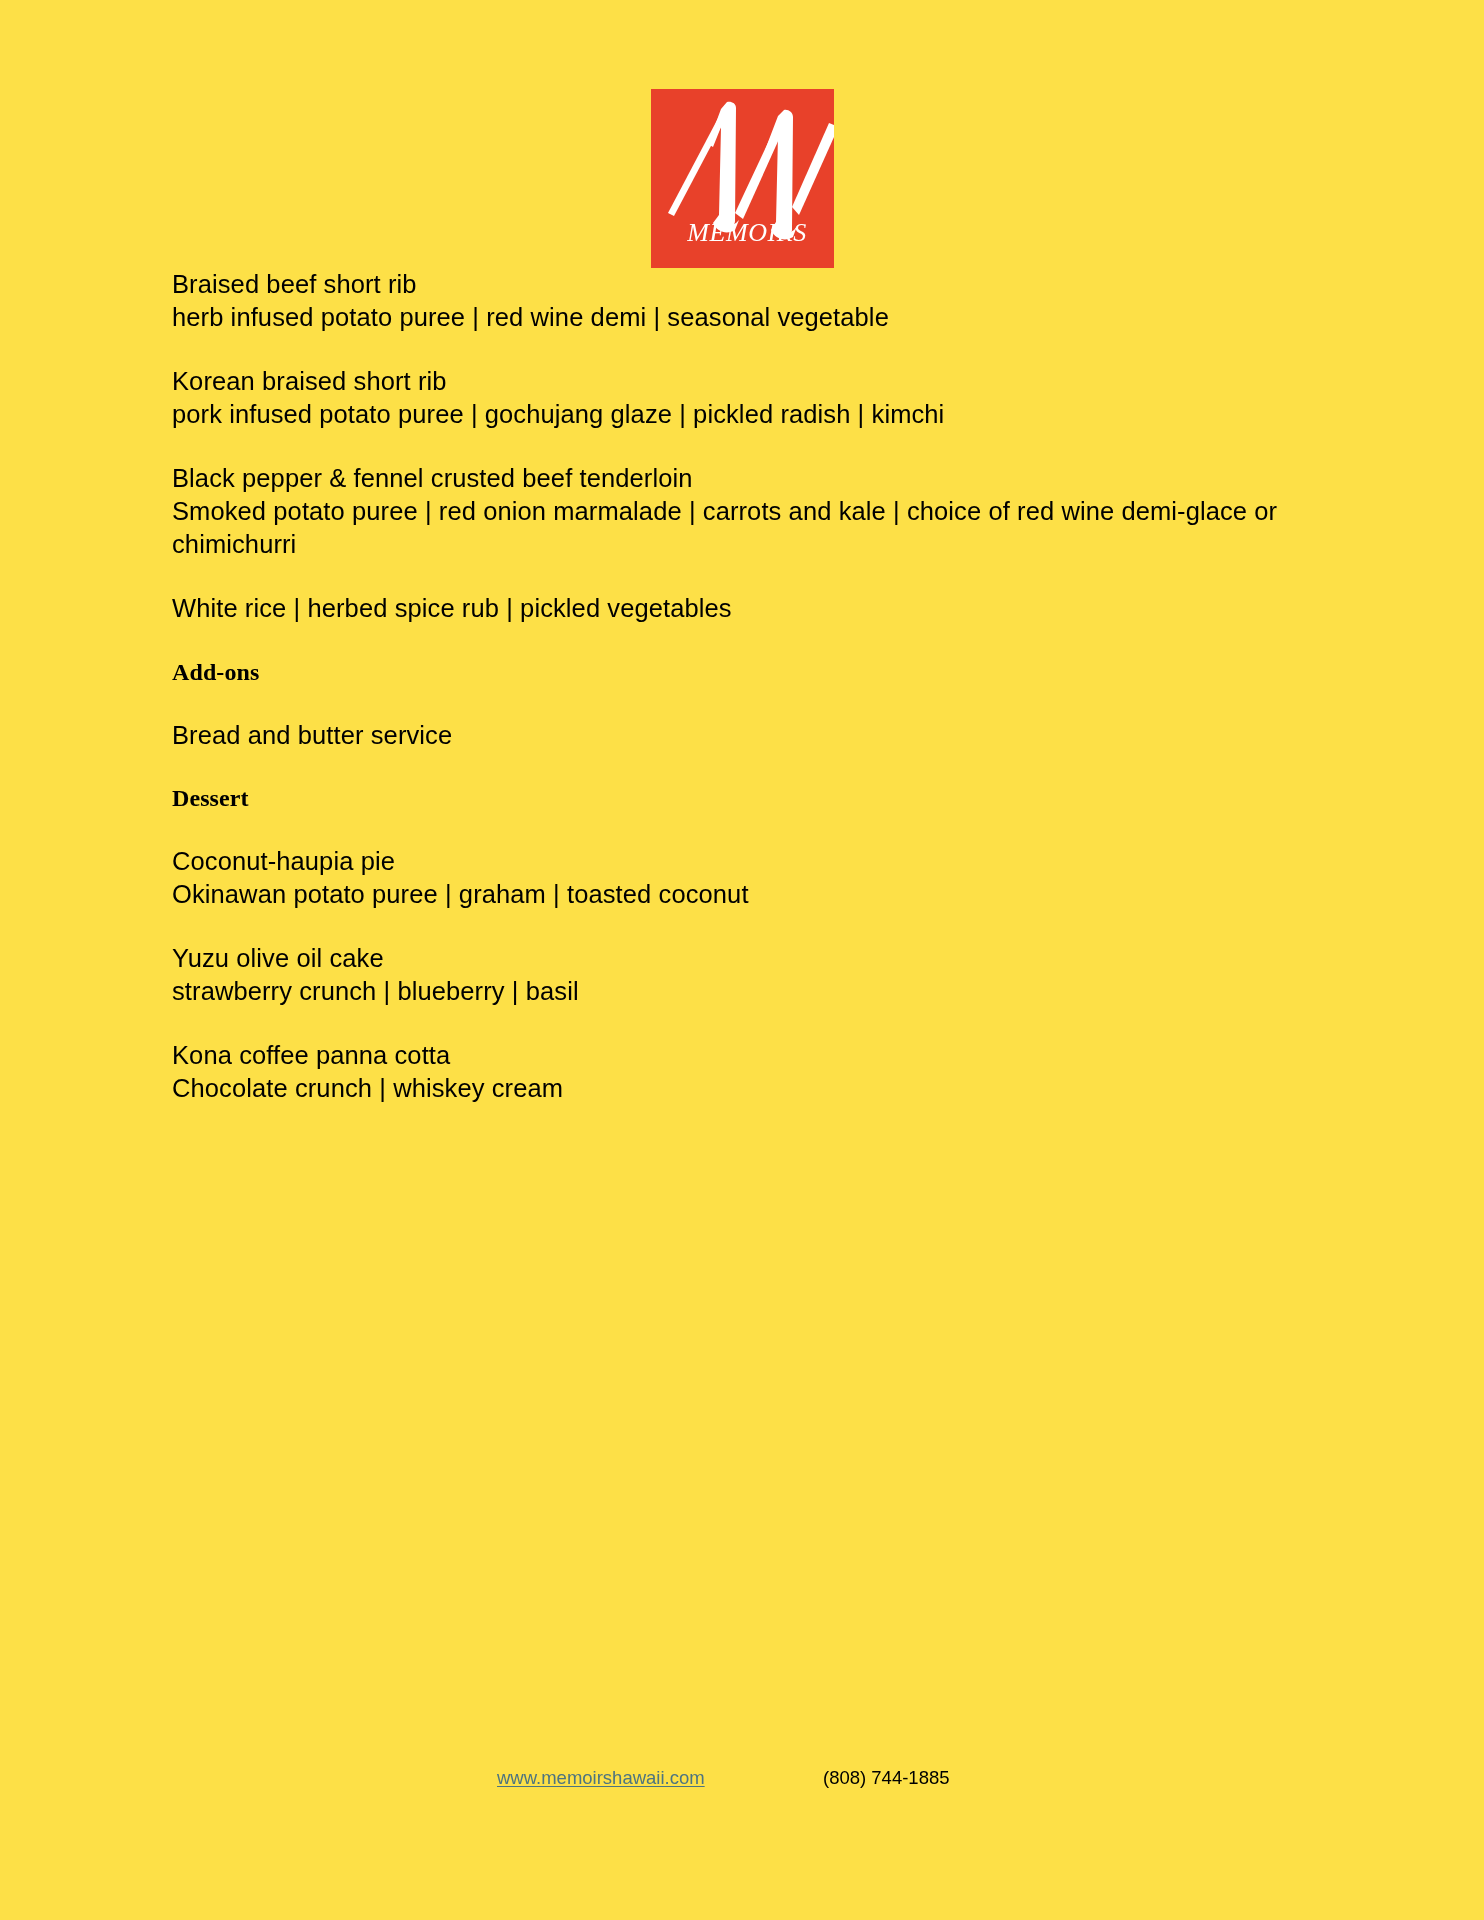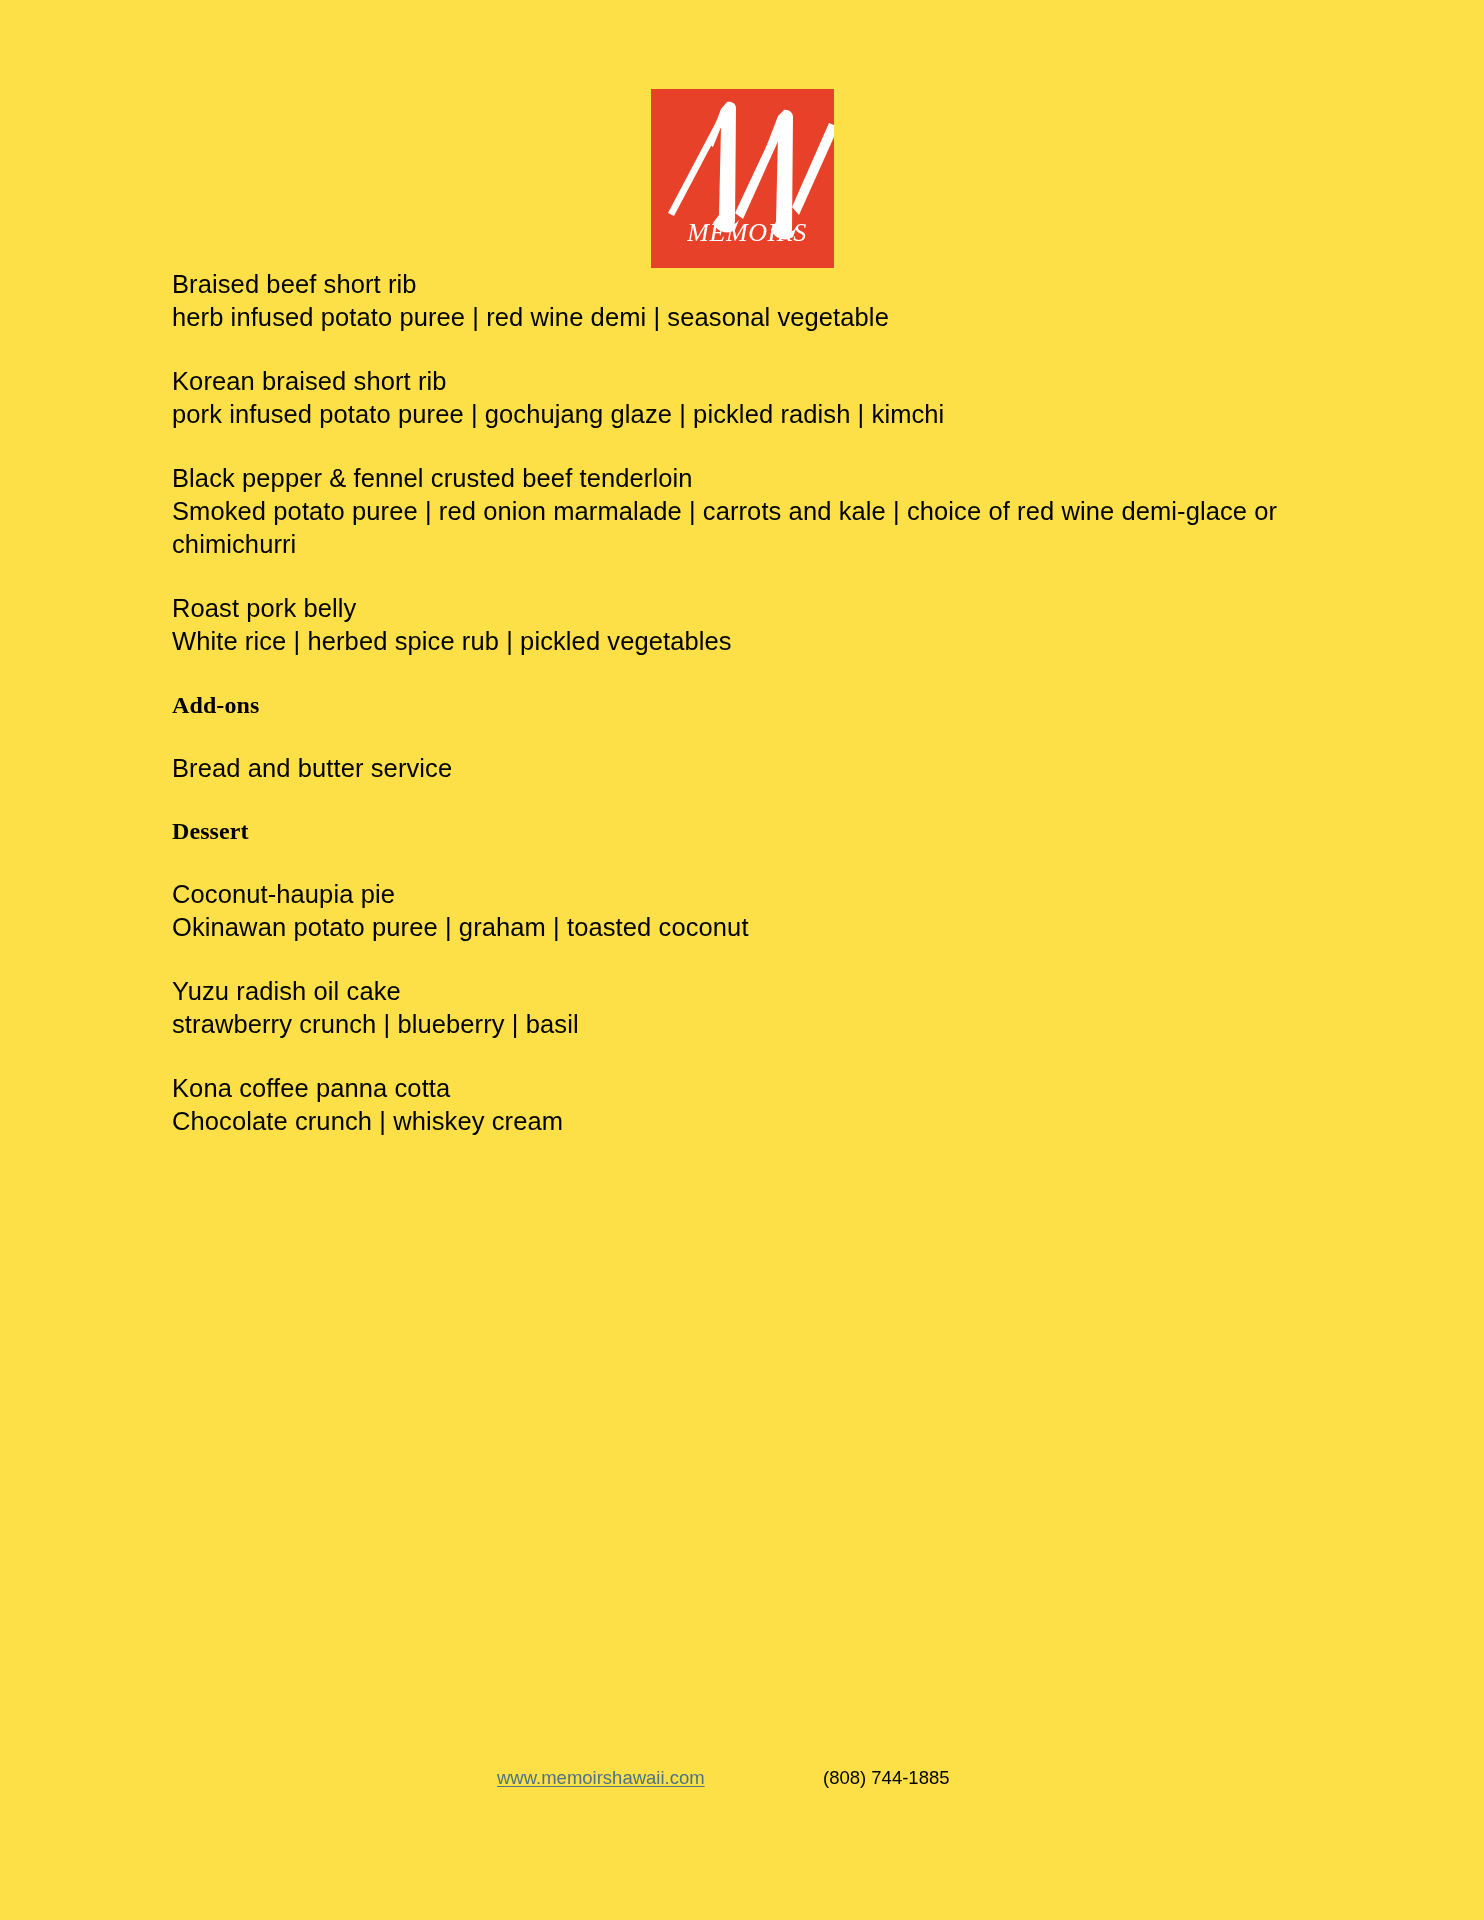--- a/index.html
+++ b/index.html
@@ -154,21 +154,20 @@
       <div class="dish-name">Korean braised short rib</div>
       <div class="dish-desc">pork infused potato puree | gochujang glaze | pickled radish | kimchi</div>
     </div>
 
     <div class="block">
       <div class="dish-name">Black pepper &amp; fennel crusted beef tenderloin</div>
       <div class="dish-desc">Smoked potato puree | red onion marmalade | carrots and kale | choice of red wine demi-glace or chimichurri</div>
     </div>
 
     <div class="block">
-      <div class="dish-name">Roast pork belly</div>
       <div class="dish-desc">White rice | herbed spice rub | pickled vegetables</div>
     </div>
 
     <div class="heading-block">
       <div class="section-heading">Add-ons</div>
     </div>
 
     <div class="plain-block">
       <div class="plain-line">Bread and butter service</div>
     </div>
@@ -176,21 +175,21 @@
     <div class="heading-block">
       <div class="section-heading">Dessert</div>
     </div>
 
     <div class="block">
       <div class="dish-name">Coconut-haupia pie</div>
       <div class="dish-desc">Okinawan potato puree | graham | toasted coconut</div>
     </div>
 
     <div class="block">
-      <div class="dish-name">Yuzu radish oil cake</div>
+      <div class="dish-name">Yuzu olive oil cake</div>
       <div class="dish-desc">strawberry crunch | blueberry | basil</div>
     </div>
 
     <div class="block">
       <div class="dish-name">Kona coffee panna cotta</div>
       <div class="dish-desc">Chocolate crunch | whiskey cream</div>
     </div>
 
   </div>
 

